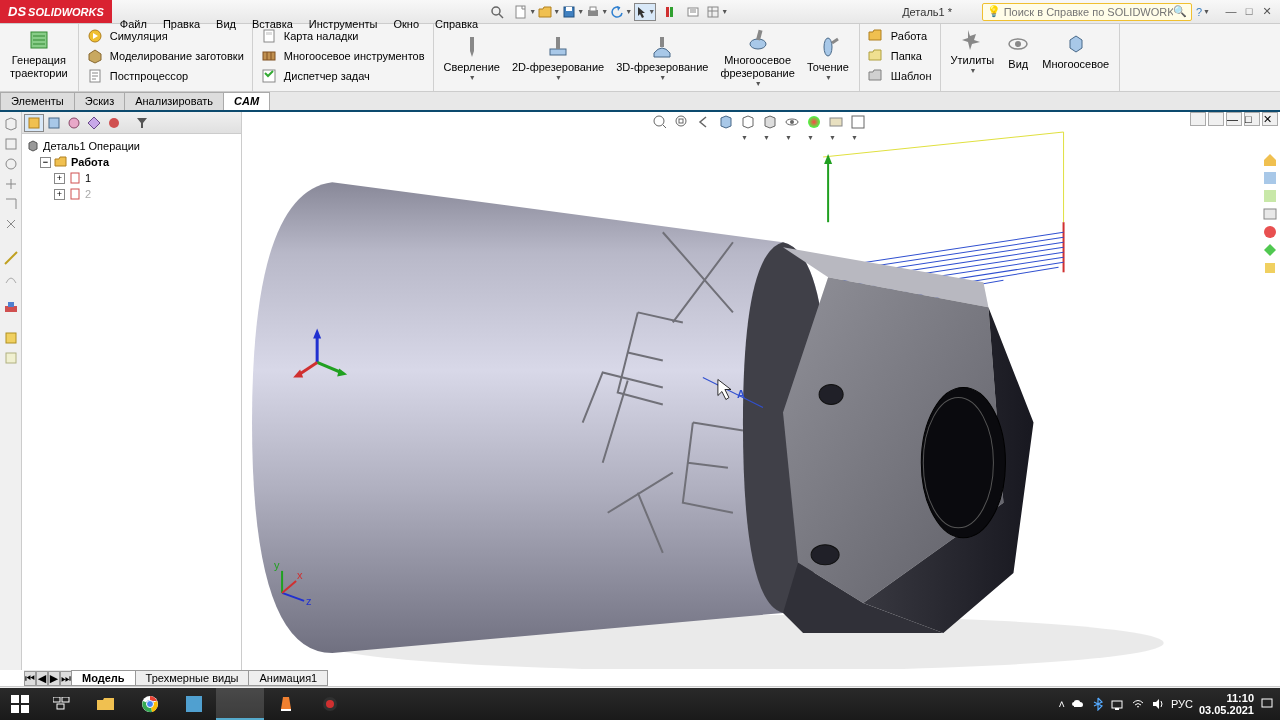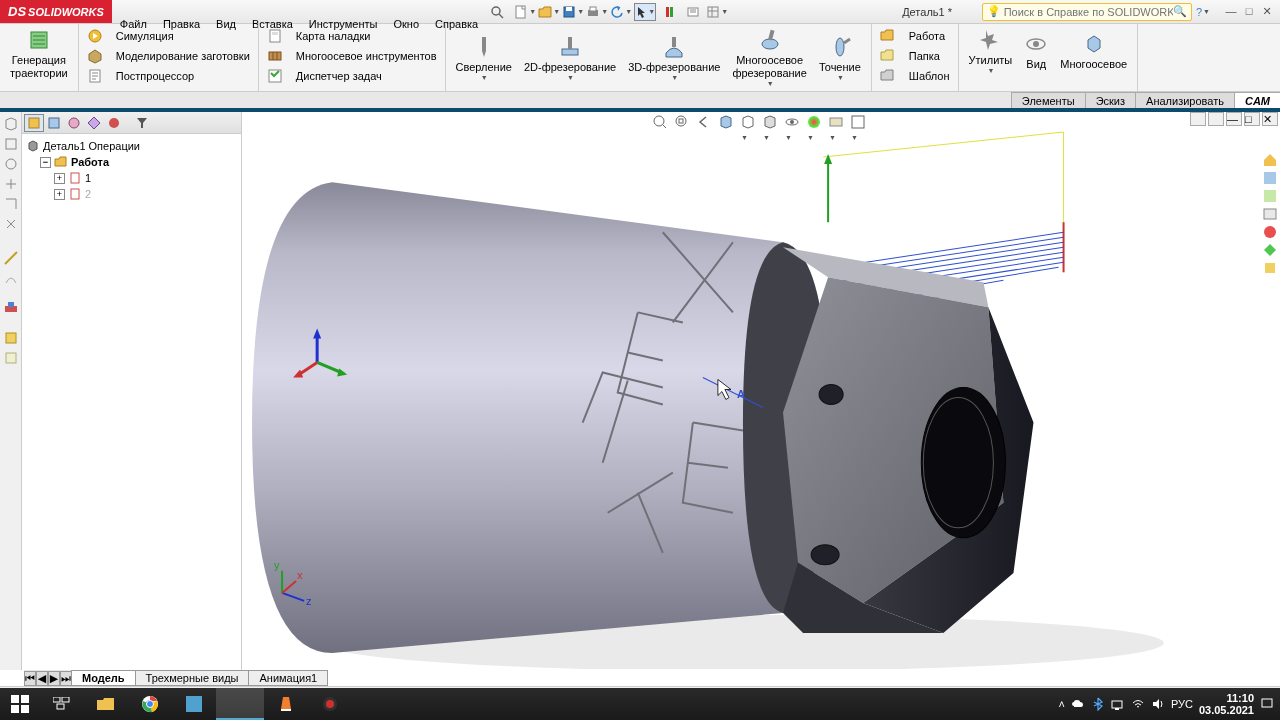--- a/index.html
+++ b/index.html
@@ -19,26 +19,26 @@
 .search-box input { border: none; background: transparent; flex: 1; outline: none; font-size: 11px; color: #888; }
 .search-icon { color: #c0a020; margin-right: 3px; }
 .win-controls { display: flex; margin-left: 8px; margin-right: 4px; }
 .win-controls span { width: 18px; text-align: center; cursor: pointer; color: #555; }
 
 
 .ribbon { height: 68px; background: #f4f4f4; border-bottom: 1px solid #ccc; display: flex; }
 .ribbon-group { border-right: 1px solid #d0d0d0; padding: 2px 4px; display: flex; flex-direction: column; }
 .ribbon-big { display: flex; flex-direction: column; align-items: center; justify-content: center; padding: 2px 6px; cursor: pointer; text-align: center; line-height: 1.2; }
 .ribbon-big .ic { width: 24px; height: 24px; margin-bottom: 2px; }
-.ribbon-small { display: flex; align-items: center; padding: 1px 4px; cursor: pointer; gap: 13px; height: 20px;}
+.ribbon-small { display: flex; align-items: center; padding: 1px 4px; cursor: pointer; gap: 7px; height: 20px;}
 .ribbon-small .ic { width: 16px; height: 16px; }
 .ribbon-row { display: flex; }
 
 
-.sec-tabs { height: 20px; background: #e8e8e8; display: flex; border-bottom: 4px solid #0c4a6e; justify-content: flex-end; }
+.sec-tabs { height: 20px; background: #e8e8e8; display: flex; border-bottom: 2px solid #0c4a6e; }
 .sec-tab { padding: 2px 10px; border: 1px solid #aaa; border-bottom: none; margin-right: -1px; background: #ddd; cursor: pointer; }
 .sec-tab.active { background: #fff; font-weight: bold; font-style: italic; }
 
 
 .main { position: absolute; top: 112px; left: 0; right: 0; bottom: 50px; display: flex; }
 .left-strip { width: 22px; background: #f0f0f0; border-right: 1px solid #ccc; display: flex; flex-direction: column; align-items: center; padding-top: 4px; gap: 4px; }
 .left-strip .ic { width: 16px; height: 16px; cursor: pointer; }
 .feature-panel { width: 220px; background: #fff; border-right: 1px solid #ccc; display: flex; flex-direction: column; }
 .fp-toolbar { height: 22px; background: linear-gradient(#f0f0f0,#e0e0e0); border-bottom: 1px solid #ccc; display: flex; align-items: center; padding: 0 2px; }
 .fp-toolbar .ic { width: 20px; height: 18px; border: 1px solid transparent; cursor: pointer; display:flex;align-items:center;justify-content:center;}

